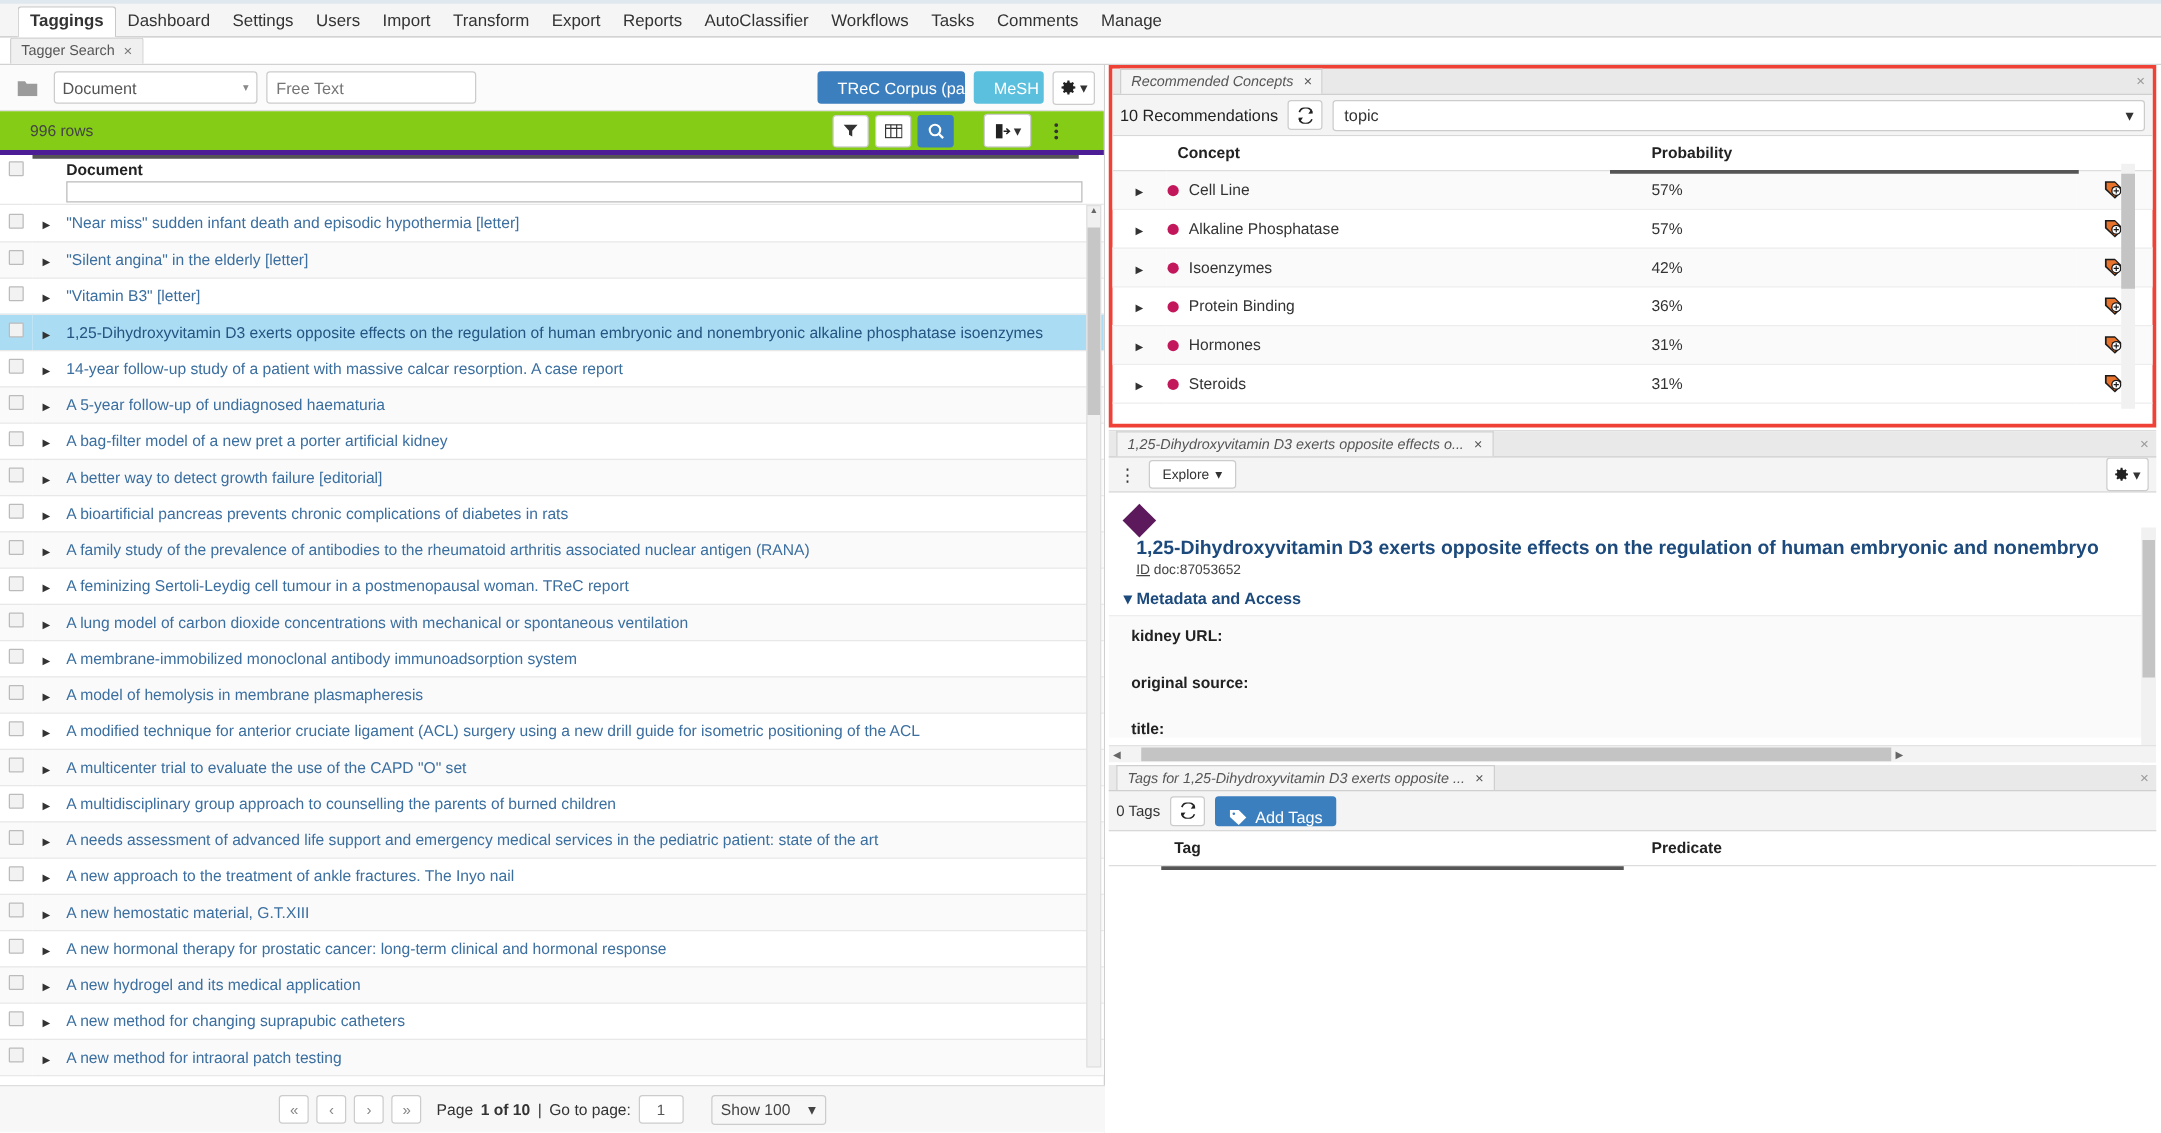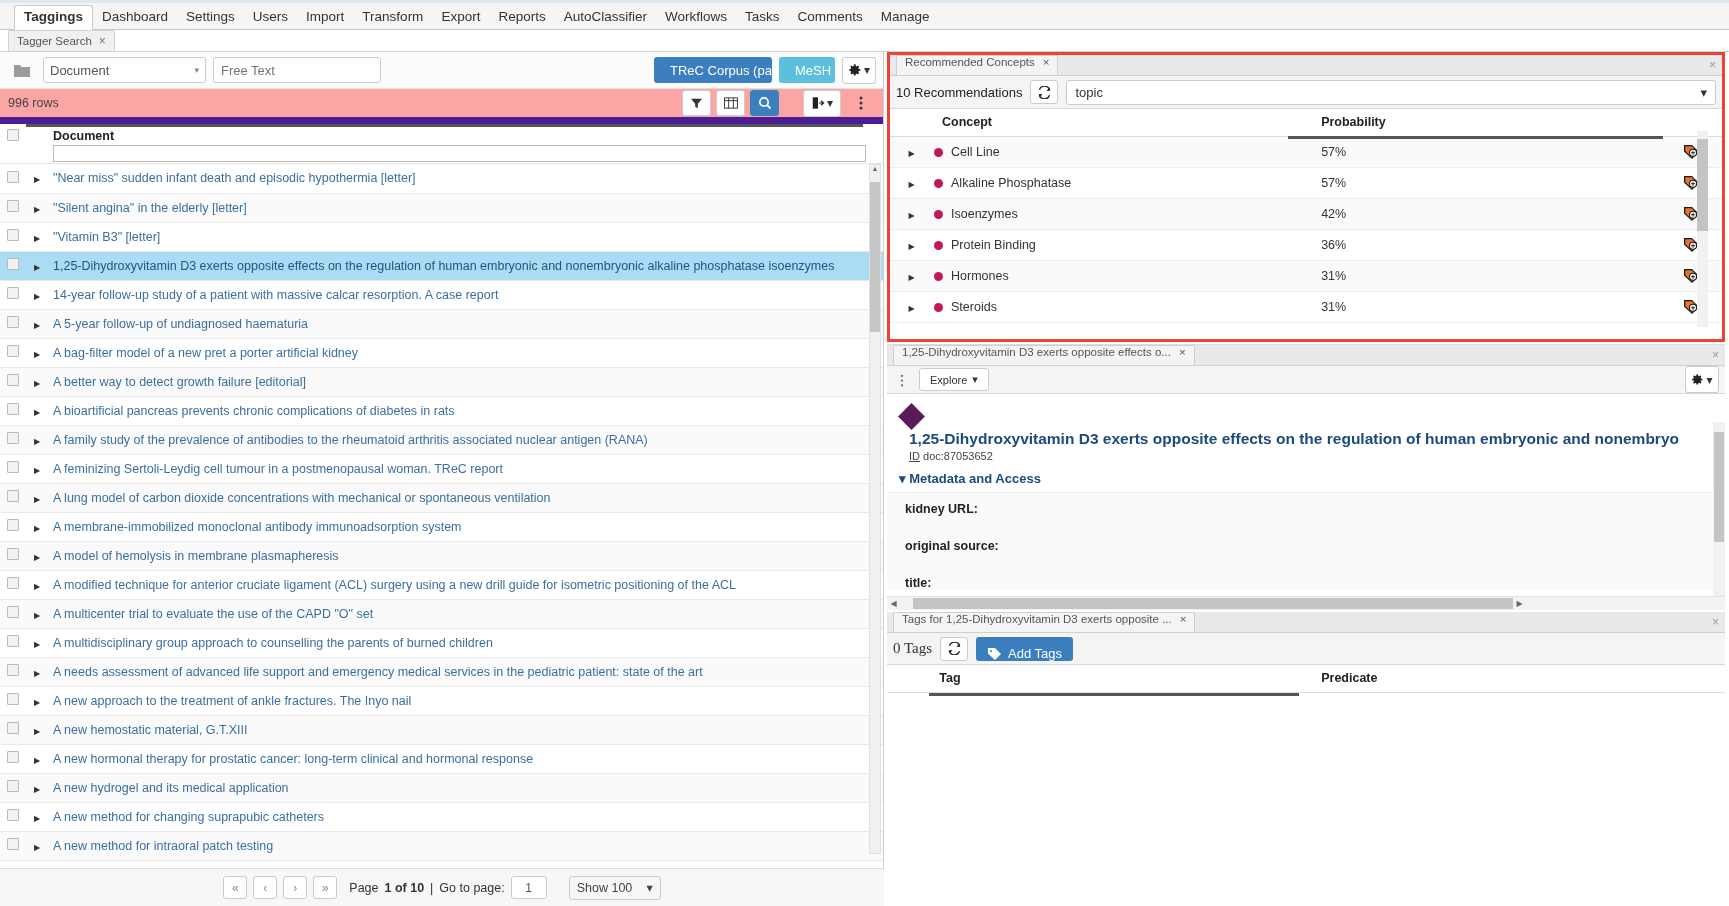--- a/index.html
+++ b/index.html
@@ -119,24 +119,24 @@
   .gear-btn {
     height: 27px; min-width: 34px;
     border: 1px solid #ccc; background: #fff; border-radius: 3px;
     display: flex; align-items: center; justify-content: center; gap: 2px;
     cursor: pointer; font-size: 12px; color: #333;
   }
 
   
   .rows-toolbar {
     height: 35px;
-    background: #fca5a5;
-    border-bottom: 7px solid #4c1d95;
+    background: #84cc16;
+    border-bottom: 4px solid #4c1d95;
     display: flex; align-items: center;
-    padding: 0 8px;
+    padding: 0 24px;
   }
   .rows-count { font-size: 12.5px; color: #444; }
   .tool-group { display: flex; gap: 5px; align-items: center; }
   .btn-active { background: #3b7fbf; border-color: #3b7fbf; }
   .btn-active svg { fill: #fff; }
 
   
   .grid-wrap { position: relative; height: 735px; background: #fff; }
   .grid-head-sep { height: 3px; background: #555; margin: 0 20px 0 26px; }
   table.doc-grid { width: 100%; border-collapse: collapse; table-layout: fixed; }
@@ -185,23 +185,23 @@
   
   .rec-panel {
     position: absolute; left: 3px; top: 0px; width: 838px; height: 290px;
     border: 3px solid #ef4136; background: #fff;
   }
   .panel-tabbar {
     height: 21px; background: #e9e9e9; border-bottom: 1px solid #cfcfcf;
     display: flex; align-items: stretch; padding-left: 6px; position: relative;
   }
   .panel-tab {
-    display: flex; align-items: flex-start; gap: 8px;
+    display: flex; align-items: center; gap: 8px;
     font-size: 11.5px; color: #555; padding: 0 8px;
-    background: #e4e4e4; border: 1px solid #cfcfcf; border-bottom: none;
+    background: #e4e4e4; border: 1px solid #cfcfcf; border-bottom: none; font-style: italic;
   }
   .panel-tab.on { background: #f4f4f4; }
   .panel-close { position: absolute; right: 6px; top: 3px; font-size: 12px; color: #999; cursor: pointer; }
   .rec-toolbar {
     height: 33px; background: #f4f4f4; border-bottom: 1px solid #d8d8d8;
     display: flex; align-items: center; gap: 8px; padding: 0 6px;
   }
   .rec-count { font-size: 13px; color: #222; }
   .refresh-btn { width: 28px; height: 24px; border: 1px solid #ccc; background: #fff;
                  border-radius: 3px; display:flex; align-items:center; justify-content:center;
@@ -276,21 +276,21 @@
 
   
   .tags-panel {
     position: absolute; left: 3px; top: 560px; width: 838px; height: 294px;
     background: #fff;
   }
   .tags-toolbar {
     height: 32px; background: #f4f4f4; border-bottom: 1px solid #d8d8d8;
     display: flex; align-items: center; gap: 8px; padding: 0 6px;
   }
-  .tags-count { font-size: 15px; color: #333; font-family: Liberation Serif, serif; }
+  .tags-count { font-size: 12px; color: #333; }
   .add-tags-btn {
     height: 24px; background: #3b7fbf; color: #fff; border-radius: 3px;
     display: flex; align-items: flex-end; gap: 6px; padding: 0 11px;
     font-size: 13px; cursor: pointer;
   }
   table.tags-grid { width: 100%; border-collapse: collapse; table-layout: fixed; }
   table.tags-grid th {
     text-align: left; font-size: 12.5px; font-weight: bold; color: #222;
     height: 27px; padding-left: 9px; border-bottom: 1px solid #ddd;
   }

